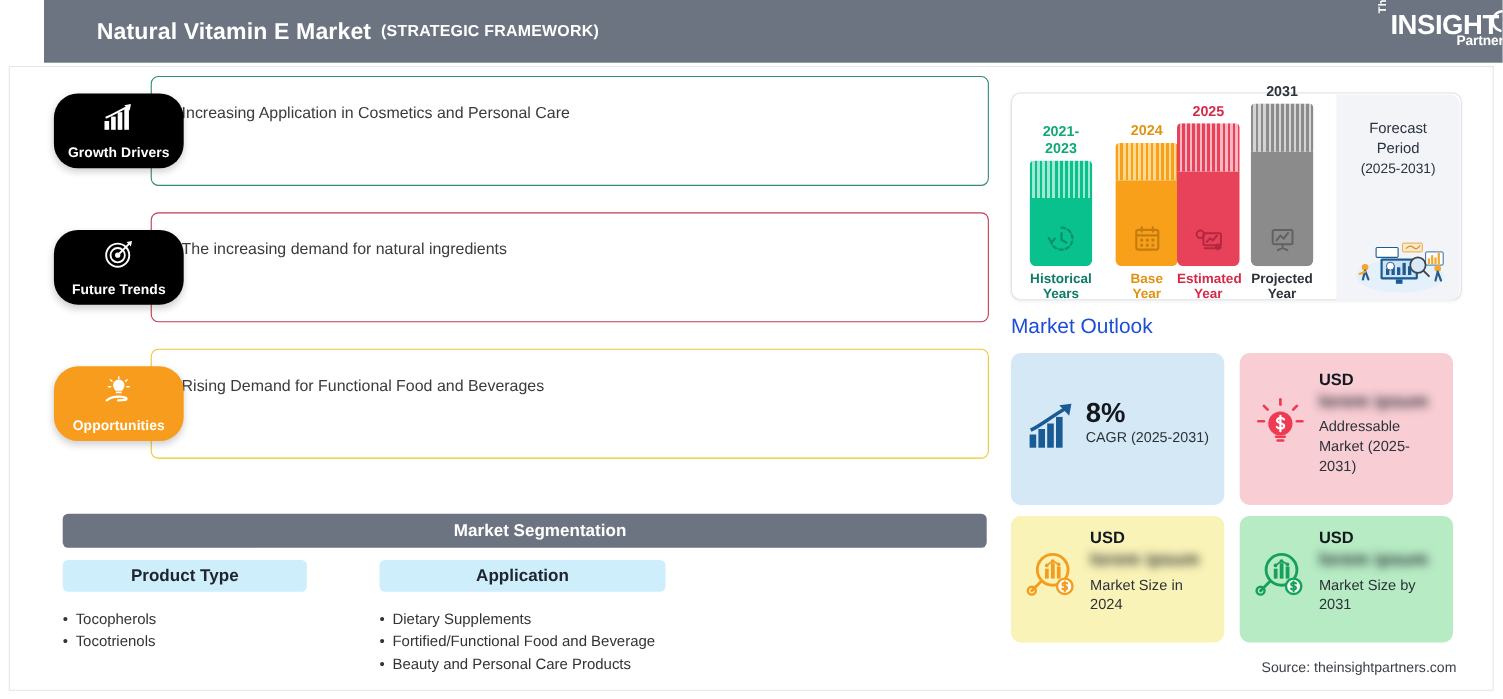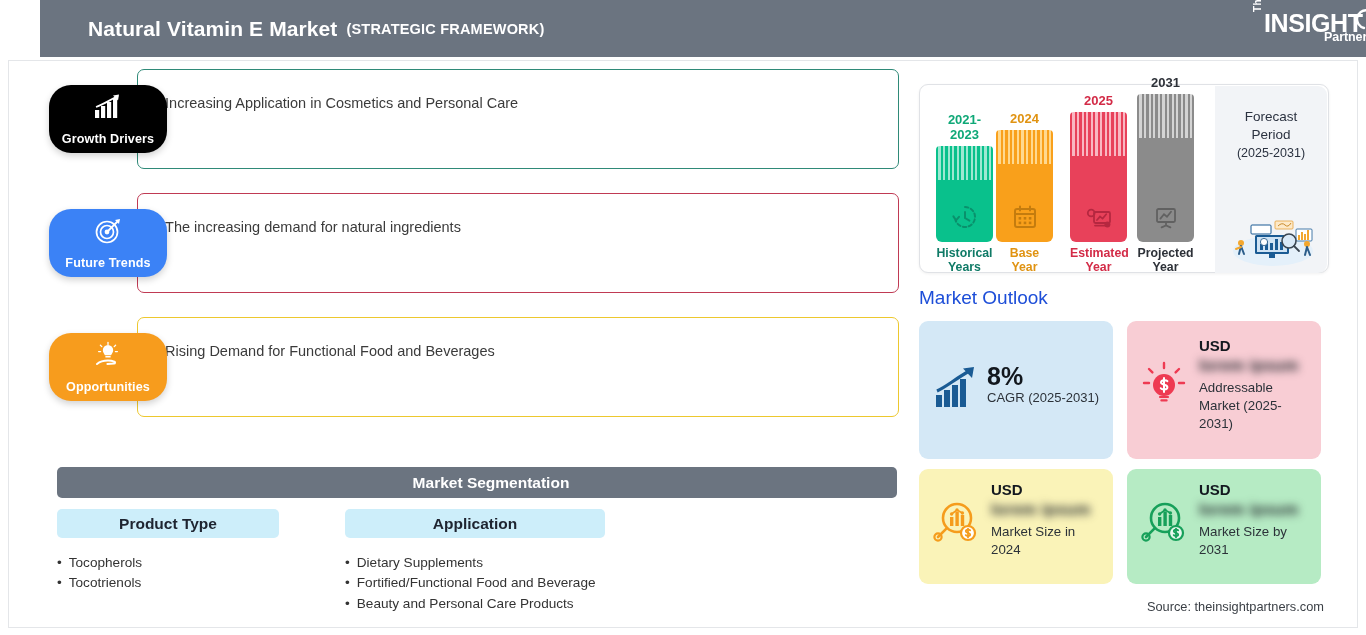--- a/index.html
+++ b/index.html
@@ -71,21 +71,21 @@
     color: #fff; text-align: center;
     box-shadow: 0 3px 7px rgba(0,0,0,.18);
     display: flex; flex-direction: column;
     align-items: center; justify-content: flex-end;
     padding-bottom: 7px; z-index: 3;
   }
   .badge-label { font-size: 12.6px; font-weight: bold; letter-spacing: .1px; }
   .badge-icon { position: absolute; top: 8px; left: 50%; margin-left: -16px; width: 32px; height: 28px; }
 
   .b-green { background: #000000; }
-  .b-red   { background: #3b82f6; }
+  .b-red   { background: #000000; }
   .b-orange{ background: #f79c1d; }
   .bd-green { border-color: #2f8a78; }
   .bd-red   { border-color: #c03a54; }
   .bd-orange{ border-color: #edc82e; }
 
   
   .seg-header {
     position: absolute; left: 8px; top: 398px; width: 840px; height: 31px;
     background: #6b7480; border-radius: 5px; color: #fff;
     font-size: 15.5px; font-weight: bold;
@@ -278,21 +278,21 @@
                 <svg class="bar-ico" viewBox="0 0 28 26">
                   <path d="M14 3 a10 10 0 1 1-9.4 13.4" fill="none" stroke="#0a6a52" stroke-width="2" stroke-dasharray="3.4 2.6" stroke-linecap="round"></path>
                   <path d="M14 8 v6 l4.4 2.6" fill="none" stroke="#0a6a52" stroke-width="2" stroke-linecap="round"></path>
                   <path d="M2.4 12.4 l2.6 4 l3-3.6" fill="none" stroke="#0a6a52" stroke-width="2" stroke-linecap="round"></path>
                 </svg>
               </div>
             </div>
             <div class="bar-cap" style="color:#0f7a66;">Historical Years</div>
           </div>
 
-          <div class="bar-item" style="left:60px;">
+          <div class="bar-item" style="left:78px;">
             <div class="bar-year" style="bottom:116px;color:#e09312;">2024</div>
             <div class="bar-rect" style="height:112px;">
               <div class="bar-stripe" style="background:repeating-linear-gradient(90deg,#f9a01b 0 2.4px,#ffd98f 2.4px 4.6px);"></div>
               <div class="bar-solid" style="background:#f9a01b;height:78px;">
                 <svg class="bar-ico" viewBox="0 0 28 26">
                   <rect x="4" y="5" width="20" height="18" rx="2" fill="none" stroke="#9a5f05" stroke-width="2"></rect>
                   <path d="M4 10 h20" stroke="#9a5f05" stroke-width="2"></path>
                   <path d="M9 2.6 v4 M19 2.6 v4" stroke="#9a5f05" stroke-width="2" stroke-linecap="round"></path>
                   <g fill="#9a5f05">
                       <rect x="7.6" y="13" width="2.6" height="2.6"></rect>

